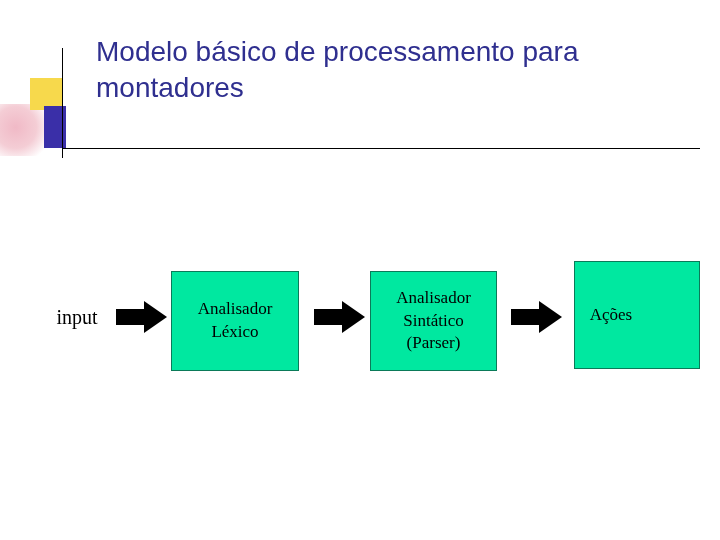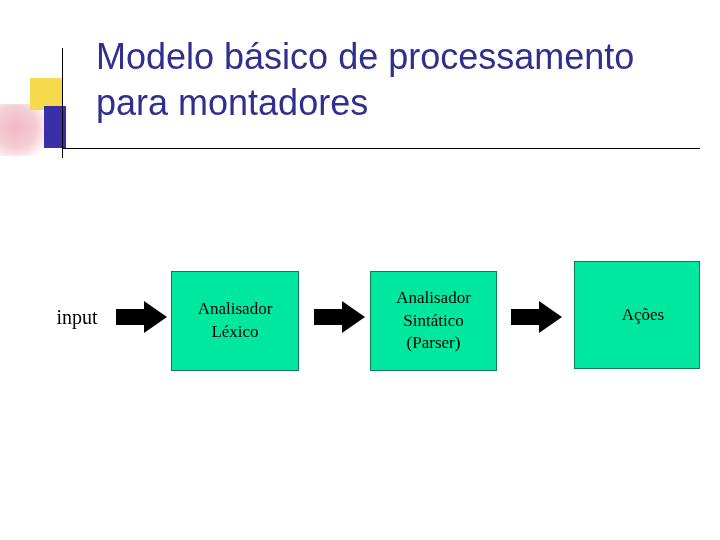--- a/index.html
+++ b/index.html
@@ -60,21 +60,21 @@
     background: #000000;
   }
 
   
   .title {
     position: absolute;
     left: 96px;
     top: 34px;
     width: 604px;
     color: #2f2f8f;
-    font-size: 36px;
+    font-size: 28px;
     line-height: 1.28;
     font-weight: normal;
     letter-spacing: 0px;
   }
   .title-rule {
     position: absolute;
     left: 62px;
     top: 148px;
     width: 638px;
     height: 1px;
@@ -161,16 +161,16 @@
       <span>Analisador</span>
       <span>Sintático</span>
       <span>(Parser)</span>
     </div>
 
     <svg class="arrow" style="left:511px; top:300px;" viewBox="0 0 52 34">
       <polygon points="0,9 28,9 28,1 51,17 28,33 28,25 0,25" fill="#000000"></polygon>
     </svg>
 
     <div class="box" style="left:574px; top:261px; width:126px; height:108px;"></div>
-    <div class="box-text" style="left:574px; top:261px; width:138px; height:108px;">Ações</div>
+    <div class="box-text" style="left:542px; top:261px; width:138px; height:108px;">Ações</div>
 
   </div>
 </div>
 
 </body></html>

